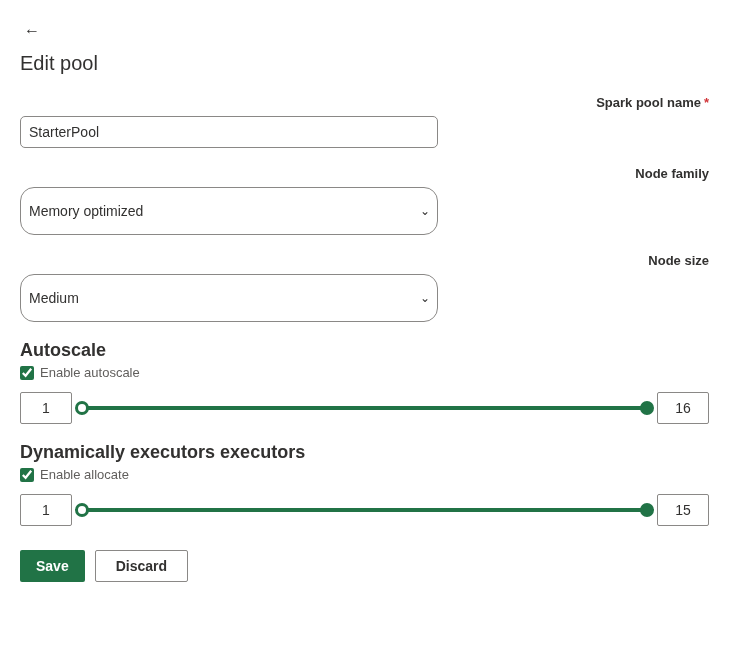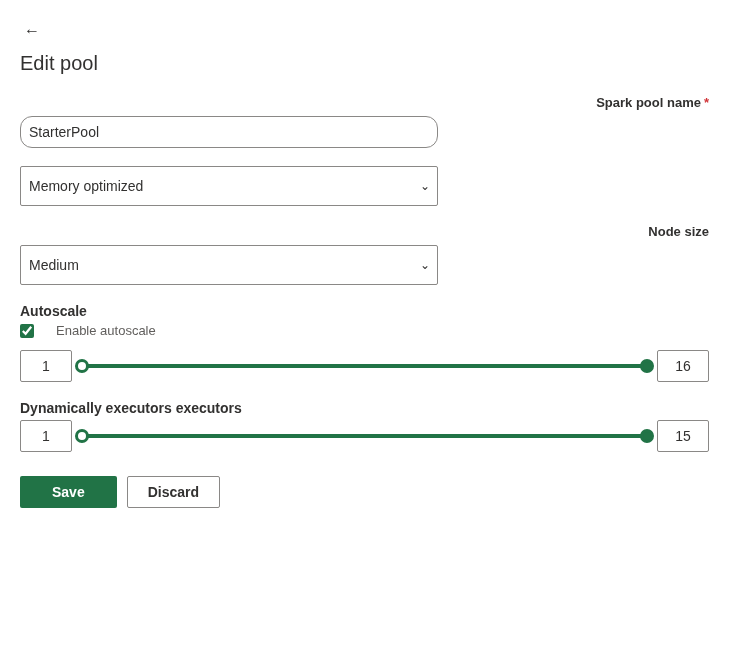--- a/index.html
+++ b/index.html
@@ -43,67 +43,67 @@
       text-align: right;
     }
     .required-star {
       color: #d13438;
       margin-left: 3px;
     }
     .text-input {
       width: 418px;
       height: 32px;
       border: 1px solid #8a8886;
-      border-radius: 12px;
+      border-radius: 5px;
       padding: 0 8px;
       font-size: 14px;
       color: #323130;
       background: #fff;
     }
     .select-wrapper {
       position: relative;
       width: 418px;
     }
     .select-input {
       width: 100%;
-      height: 40px;
-      border: 1px solid #8a8886;
-      border-radius: 2px;
+      height: 48px;
+      border: 1px solid #8a8886;
+      border-radius: 14px;
       padding: 0 8px;
       font-size: 14px;
       color: #323130;
       background: #fff;
       appearance: none;
       cursor: pointer;
     }
     .chevron-icon {
       position: absolute;
       right: 8px;
       top: 50%;
       transform: translateY(-50%);
       pointer-events: none;
       color: #323130;
       font-size: 12px;
     }
     .section-title {
-      font-size: 14px;
+      font-size: 18px;
       font-weight: 600;
       margin-bottom: 4px;
       color: #323130;
     }
     .section-desc {
       font-size: 13px;
       color: #323130;
       margin-bottom: 8px;
       line-height: 1.4;
     }
     .checkbox-row {
       display: flex;
       align-items: center;
-      gap: 22px;
+      gap: 6px;
       margin-bottom: 12px;
     }
     .checkbox-input {
       width: 14px;
       height: 14px;
       accent-color: #217346;
       cursor: pointer;
     }
     .checkbox-label {
       font-size: 13px;
@@ -169,21 +169,21 @@
     .btn-row {
       display: flex;
       gap: 10px;
       margin-top: 24px;
     }
     .btn-save {
       background: #217346;
       color: #fff;
       border: none;
       border-radius: 2px;
-      padding: 6px 32px;
+      padding: 6px 16px;
       font-size: 14px;
       font-weight: 600;
       cursor: pointer;
       height: 32px;
     }
     .btn-discard {
       background: #fff;
       color: #323130;
       border: 1px solid #8a8886;
       border-radius: 2px;
@@ -207,20 +207,21 @@
   
   <div class="field-group">
     <div class="field-label">
       <span>Spark pool name</span><span class="required-star">*</span>
     </div>
     <input class="text-input" type="text" value="StarterPool" placeholder="StarterPool" style="">
   </div>
 
   
   <div class="field-group">
+    <div class="field-label">Node family</div>
     <div class="select-wrapper">
       <select class="select-input">
         <option value="Memory optimized" selected="">Memory optimized</option>
         <option value="General Purpose">General Purpose</option>
         <option value="Compute optimized">Compute optimized</option>
       </select>
       <span class="chevron-icon">⌄</span>
     </div>
   </div>
 
@@ -254,20 +255,24 @@
           <div class="slider-thumb-right"></div>
         </div>
       </div>
       <div class="slider-box">16</div>
     </div>
   </div>
 
   
   <div class="field-group">
     <div class="section-title">Dynamically executors executors</div>
+    <div class="checkbox-row">
+      <input type="checkbox" class="checkbox-input" checked="" style="">
+      <label class="checkbox-label">Enable allocate</label>
+    </div>
     <div class="slider-row">
       <div class="slider-box">1</div>
       <div class="slider-track-wrapper">
         <div class="slider-track">
           <div class="slider-thumb-left"></div>
           <div class="slider-thumb-right"></div>
         </div>
       </div>
       <div class="slider-box">15</div>
     </div>

